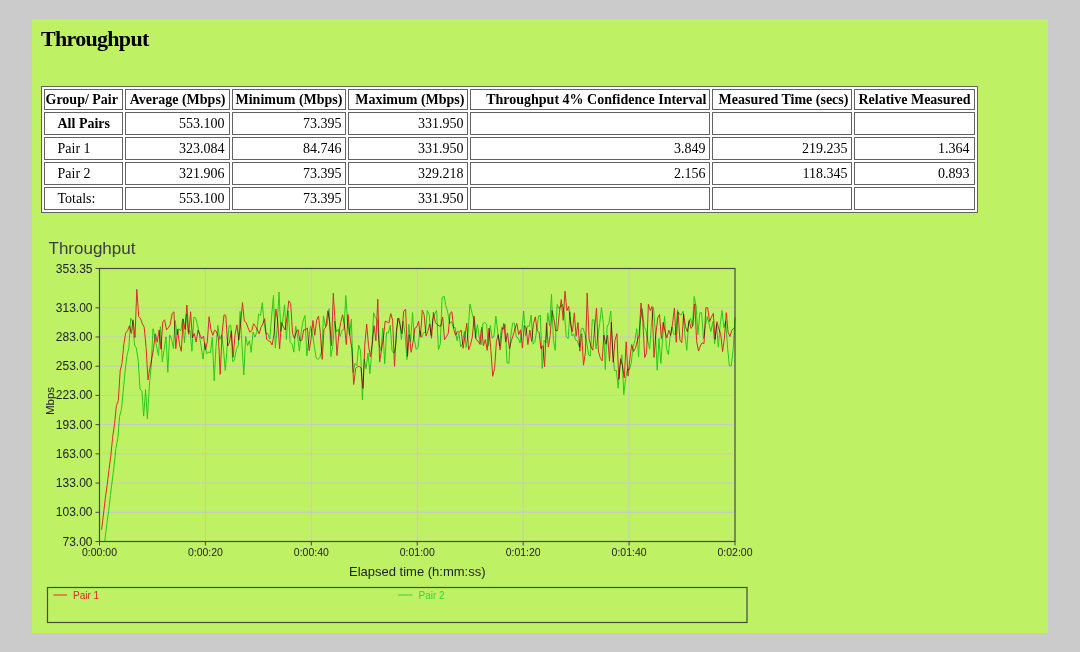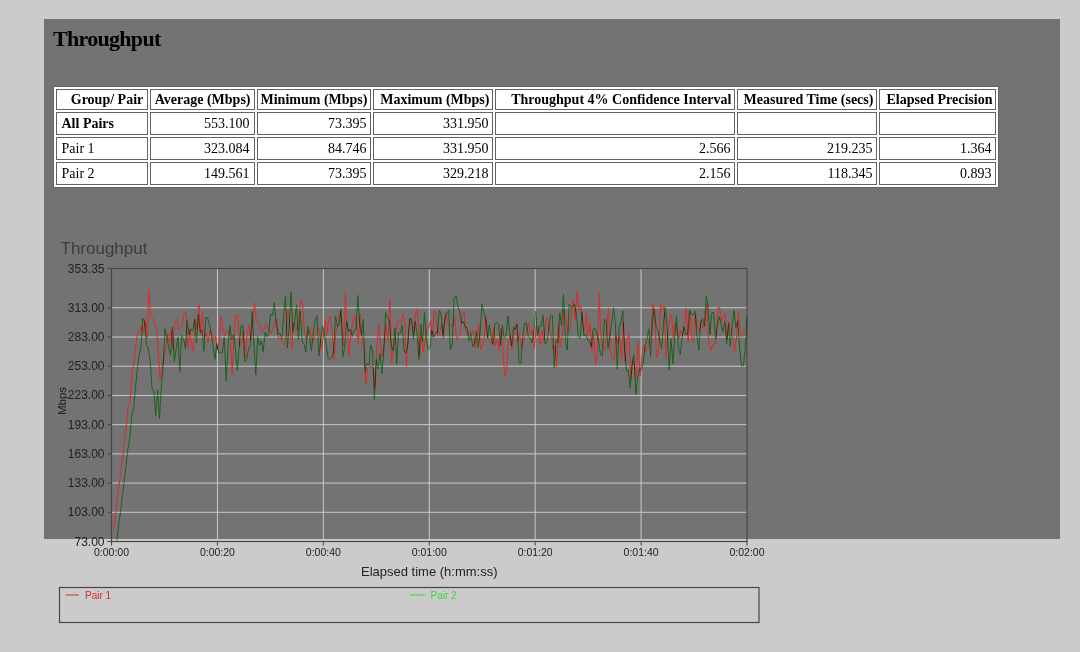--- a/index.html
+++ b/index.html
@@ -1,73 +1,82 @@
 <!DOCTYPE html>
 <html><head>
 <meta charset="utf-8">
 <title>Throughput</title>
 <style>
   html,body { margin:0; padding:0; }
   body { background:#cbcbcb; width:1080px; height:652px; overflow:hidden;
          font-family:"Liberation Serif", serif; }
-  .page { position:absolute; left:44px; top:19px; width:1016px; height:520px;
-          background:#737373; }
+  .page { position:absolute; left:32px; top:19px; width:1016px; height:614px;
+          background:#bef264; }
   h1 { margin:0; position:absolute; left:9px; top:6.5px; font-size:22px;
        font-weight:bold; color:#000; letter-spacing:-0.7px; }
   table { position:absolute; left:8.5px; top:66.8px; border-collapse:separate;
           border-spacing:2px; border:1px solid #636363; background:#fff; }
   td, th { border:1px solid #636363; font-size:14px; padding:0 3px;
            white-space:nowrap; color:#000; }
   th { height:19px; line-height:19px; text-align:right; font-weight:bold; }
-  th.f { text-align:center; padding-left:14px;margin-left:48px; }
+  th.f { text-align:left; padding-left:1px;margin-left:48px; }
   td { height:21px; line-height:21px; }
-  td.l { text-align:left; padding-left:5px; }
+  td.l { text-align:left; padding-left:13px; }
   td.r { text-align:right; padding-right:4px;padding-left:32px; }
 </style>
 </head>
 <body>
 <div class="page">
   <h1>Throughput</h1>
   <table>
     <tbody>
         <tr>
       <th class="f" style="width:73px">Group/ Pair</th>
       <th style="width:97px">Average (Mbps)</th>
       <th style="width:106px">Minimum (Mbps)</th>
       <th style="width:112px">Maximum (Mbps)</th>
       <th style="width:232px">Throughput 4% Confidence Interval</th>
       <th style="width:132px">Measured Time (secs)</th>
-      <th style="width:109px">Elapsed Precision</th>
+      <th style="width:109px">Relative Measured</th>
     </tr>
     <tr>
       <td class="l"><b>All Pairs</b></td>
       <td class="r">553.100</td>
           <td class="r">73.395</td>
           <td class="r">331.950</td>
       <td></td>
           <td></td>
           <td></td>
     </tr>
     <tr>
       <td class="l">Pair 1</td>
       <td class="r">323.084</td>
           <td class="r">84.746</td>
           <td class="r">331.950</td>
-      <td class="r">2.566</td>
+      <td class="r">3.849</td>
           <td class="r">219.235</td>
           <td class="r">1.364</td>
     </tr>
     <tr>
       <td class="l">Pair 2</td>
-      <td class="r">149.561</td>
+      <td class="r">321.906</td>
           <td class="r">73.395</td>
           <td class="r">329.218</td>
       <td class="r">2.156</td>
           <td class="r">118.345</td>
           <td class="r">0.893</td>
+    </tr>
+    <tr>
+      <td class="l">Totals:</td>
+      <td class="r">553.100</td>
+          <td class="r">73.395</td>
+          <td class="r">331.950</td>
+      <td></td>
+          <td></td>
+          <td></td>
     </tr>
   </tbody>
     </table>
   <svg width="1016" height="397" viewBox="0 0 1016 397" style="position:absolute;left:0;top:217px" font-family="Liberation Sans, sans-serif" fill="none">
     <text x="16.5" y="17.5" font-size="17" fill="#3d3d3d" stroke="none">Throughput</text>
     <g stroke="#c9c9c9" stroke-width="1">
 <line x1="67.5" y1="71.79" x2="703.0" y2="71.79"></line>
 <line x1="67.5" y1="101.01" x2="703.0" y2="101.01"></line>
 <line x1="67.5" y1="130.22" x2="703.0" y2="130.22"></line>
 <line x1="67.5" y1="159.43" x2="703.0" y2="159.43"></line>

